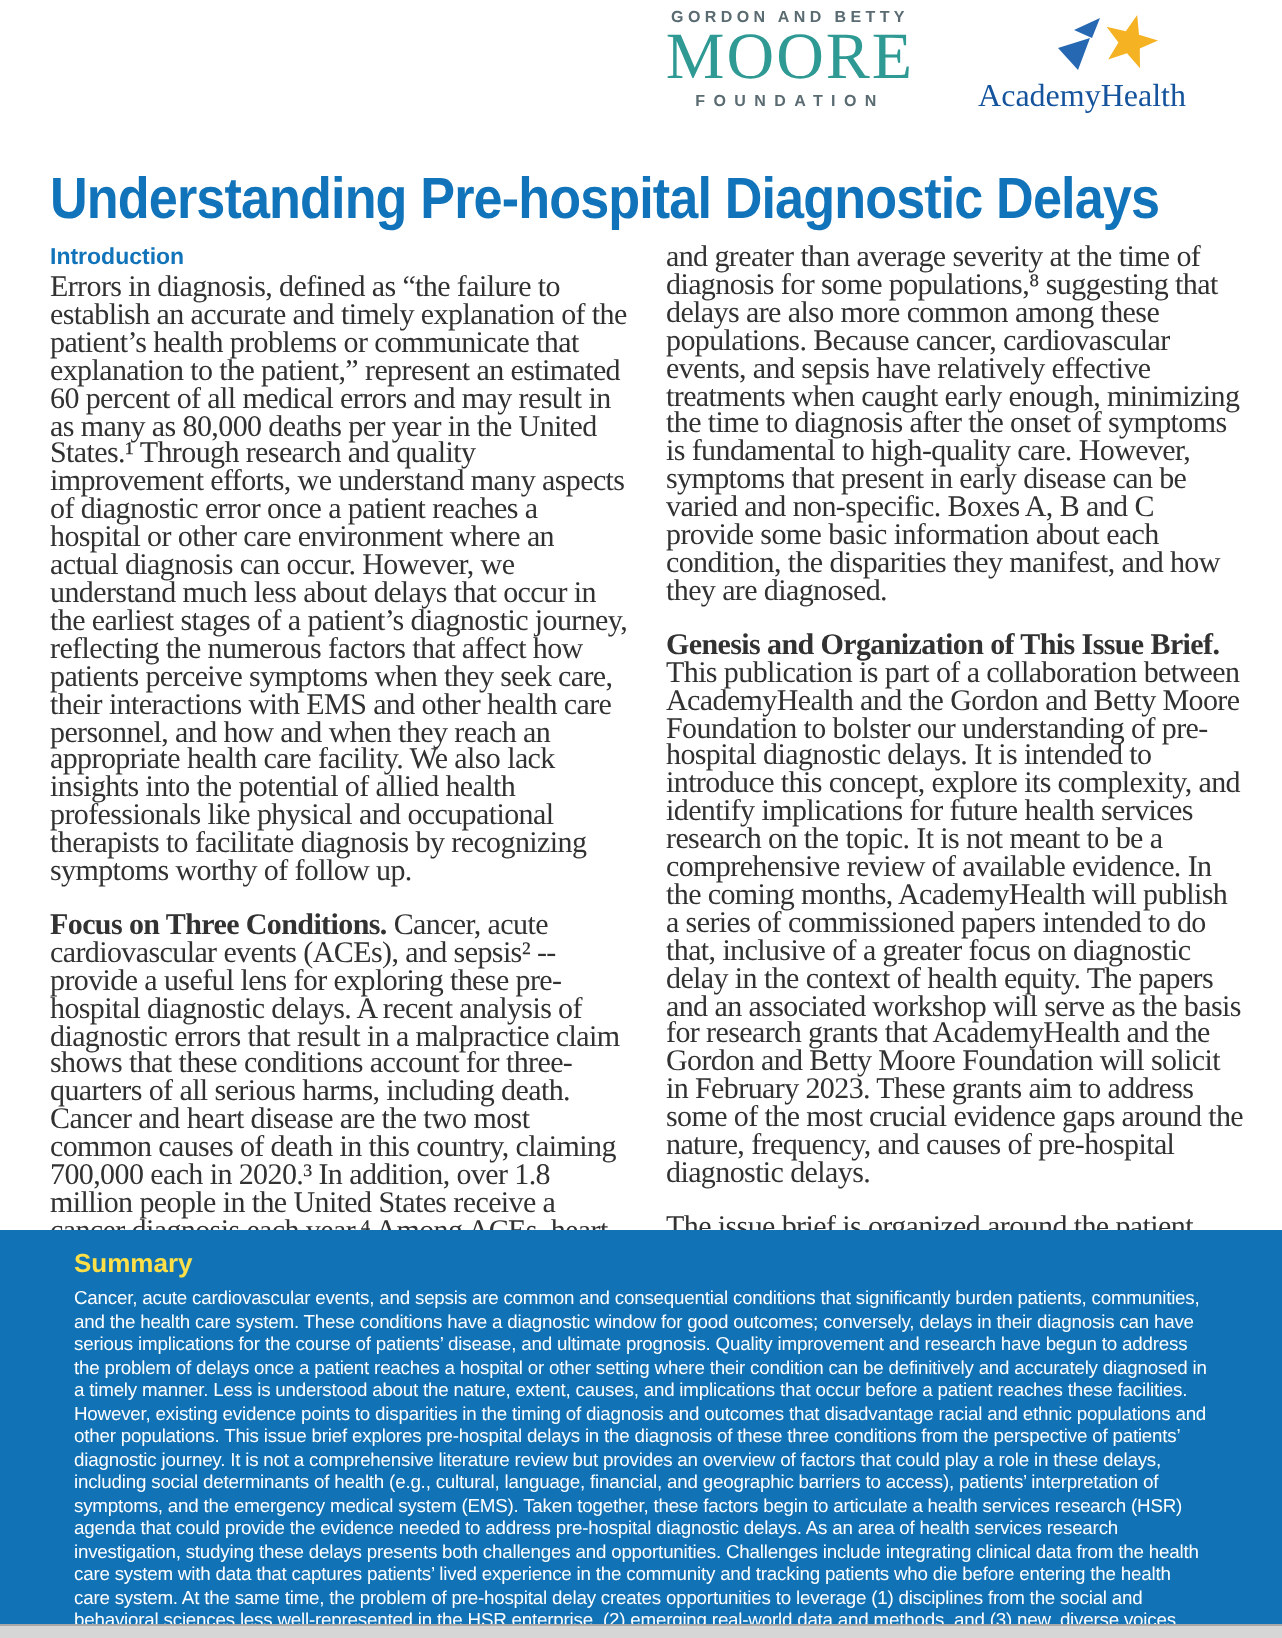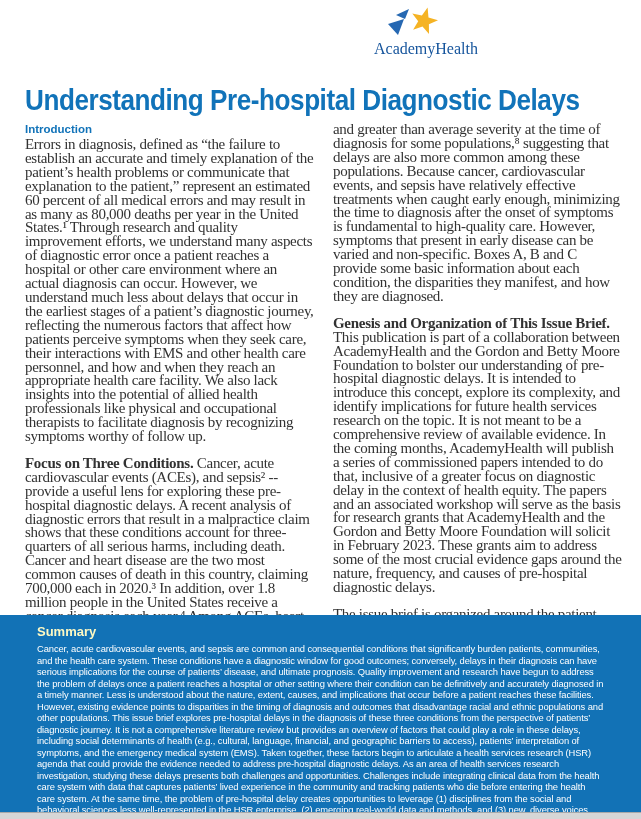--- a/index.html
+++ b/index.html
@@ -10,21 +10,21 @@
   }
 
   
   .logos { position:absolute; top:4px; left:332px; display:flex; align-items:flex-start; }
   .moore-logo { width:126px; text-align:center; }
   .moore-top  { font-size:8px; font-weight:bold; letter-spacing:2.2px; color:#5a6b72; white-space:nowrap; }
   .moore-main { font-family:"Liberation Serif", serif; font-size:33px; line-height:0.95;
                 color:#2f9a94; letter-spacing:1px; margin-top:1px; }
   .moore-bottom { font-size:8px; font-weight:bold; letter-spacing:4.2px; color:#5a6b72;
                   white-space:nowrap; margin-top:1px; }
-  .ah-logo { margin-left:42px; width:104px; text-align:left; }
+  .ah-logo { margin-left:31px; width:104px; text-align:right; }
   .ah-star { display:block; height:34px; }
   .ah-text { font-family:"Liberation Serif", serif; font-size:16px; color:#15549c; margin-top:2px; }
 
   
   .title {
     position:absolute; top:84px; left:25px; margin:0;
     font-size:29px; font-weight:bold; color:#1173b9; letter-spacing:-0.5px;
     white-space:nowrap; transform:scaleX(0.90); transform-origin:left center;
   }
 
@@ -39,37 +39,42 @@
     font-size:15px; line-height:13.9px; color:#323232; letter-spacing:-0.3px;
     text-align:left;
   }
   .lead { font-weight:bold; }
 
   
   .summary-box {
     position:absolute; top:615px; left:0; width:641px; height:197px;
     background:#1272b6; box-sizing:border-box; padding:9px 37px 0 37px; overflow:hidden;
   }
-  .summary-heading { margin:0 0 4px 0; font-size:13px; font-weight:bold; color:#fef9c3; }
+  .summary-heading { margin:0 0 4px 0; font-size:13px; font-weight:bold; color:#fde047; }
   .summary-body {
     margin:0; font-size:9.4px; line-height:11.5px; color:#ffffff; letter-spacing:-0.1px;
   }
 
   
   .bottom-strip {
     position:absolute; bottom:0; left:0; width:641px; height:6px;
     background:#d6d6d6; border-top:1px solid #a8a8a8;
   }
 </style>
 </head>
 <body>
 
 <div class="page">
 
   <div class="logos">
+    <div class="moore-logo">
+      <div class="moore-top">GORDON AND BETTY</div>
+      <div class="moore-main">MOORE</div>
+      <div class="moore-bottom">FOUNDATION</div>
+    </div>
     <div class="ah-logo">
       <span class="ah-star">
         <svg width="78" height="34" viewBox="0 0 62 34" xmlns="http://www.w3.org/2000/svg" aria-hidden="true">
           <polygon points="14,11 27,5 23,15" fill="#2668b2"></polygon>
           <polygon points="6,20 22,15 16,31" fill="#2668b2"></polygon>
           <polygon points="45.6,3.5 46.5,13.4 56,16.3 46.9,20.2 47,30.1 40.5,22.6 31.1,25.8 36.2,17.3 30.3,9.4 39.9,11.6" fill="#f5b324"></polygon>
         </svg>
       </span>
       <div class="ah-text">AcademyHealth</div>
     </div>

